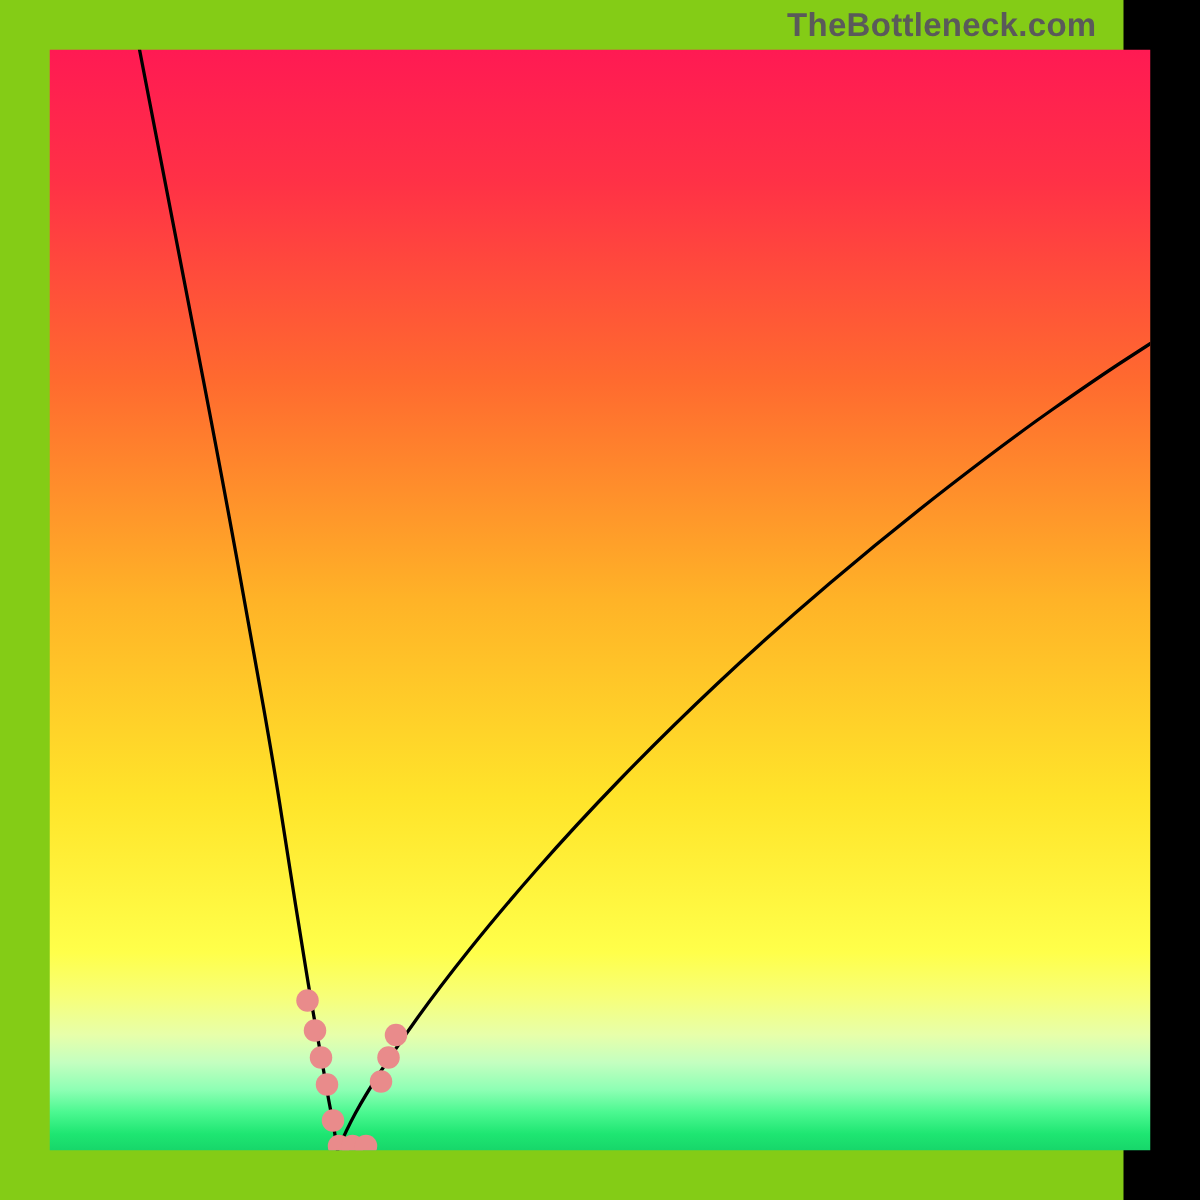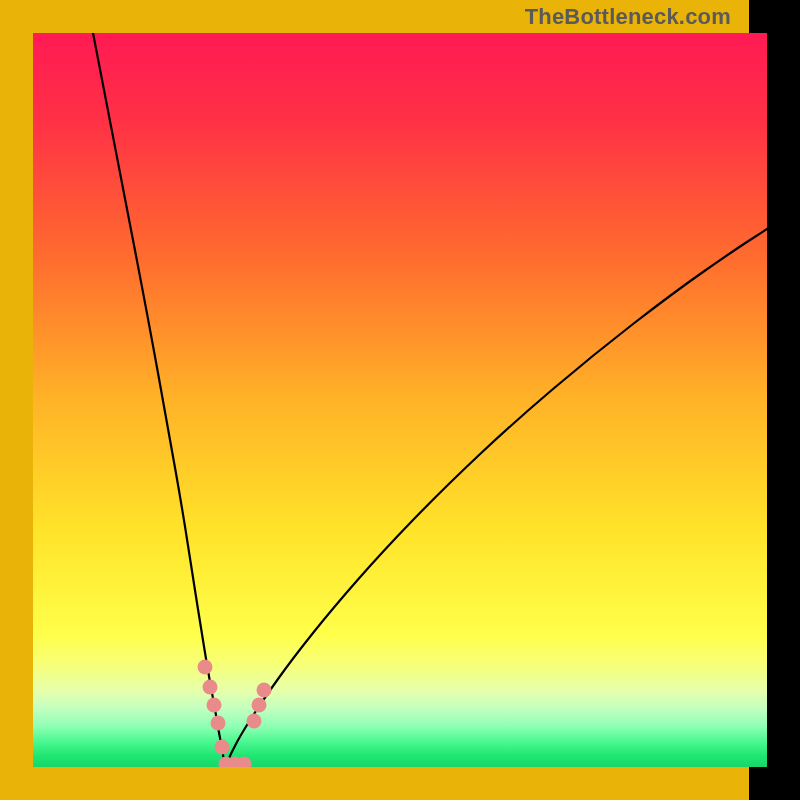--- a/index.html
+++ b/index.html
@@ -10,21 +10,21 @@
     background: #000;
     font-family: Arial, Helvetica, sans-serif;
     overflow: hidden;
   }
   .frame {
     position: absolute;
     top: 0;
     left: 0;
     width: 749px;
     height: 800px;
-    background: #eab308;
+    background: #84cc16;
     text-align: right;
   }
   .watermark {
     position: absolute;
     top: 4px;
     right: 18px;
     color: #5a5a5a;
     font-size: 22px;
     font-weight: 600;
     letter-spacing: 0.2px;

